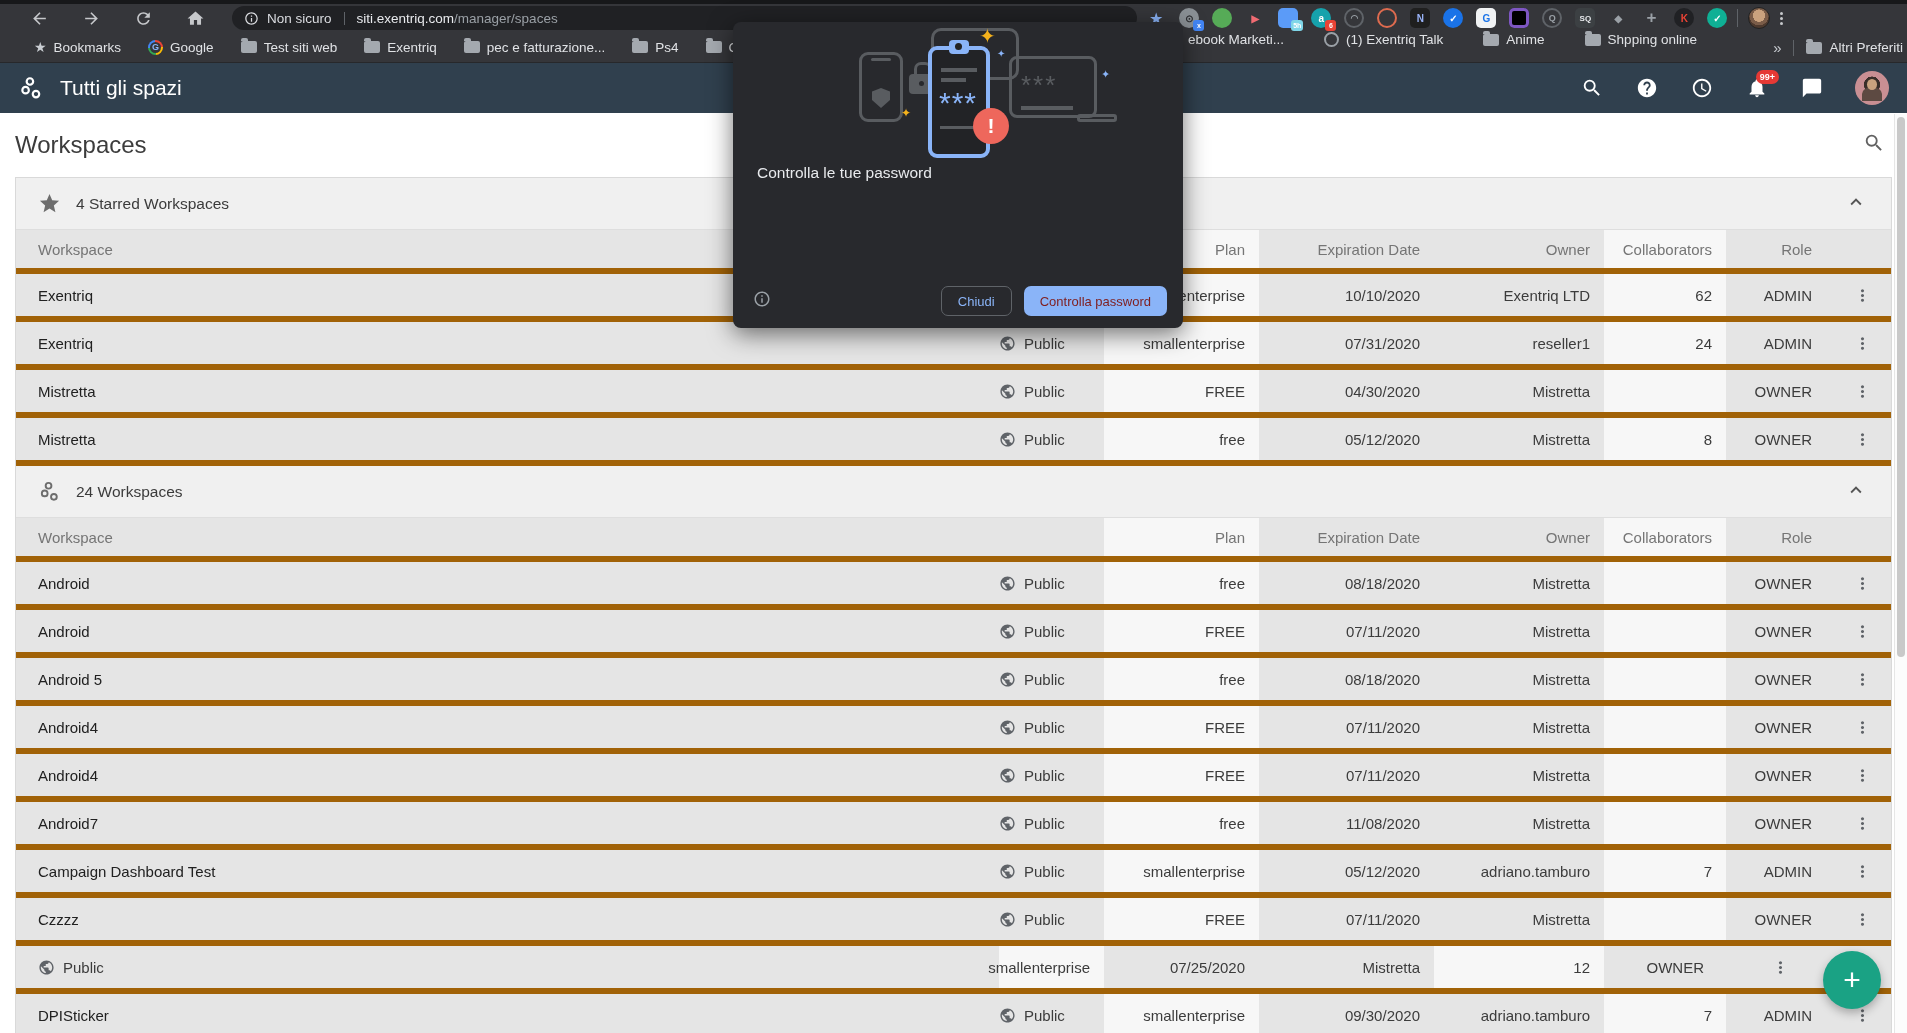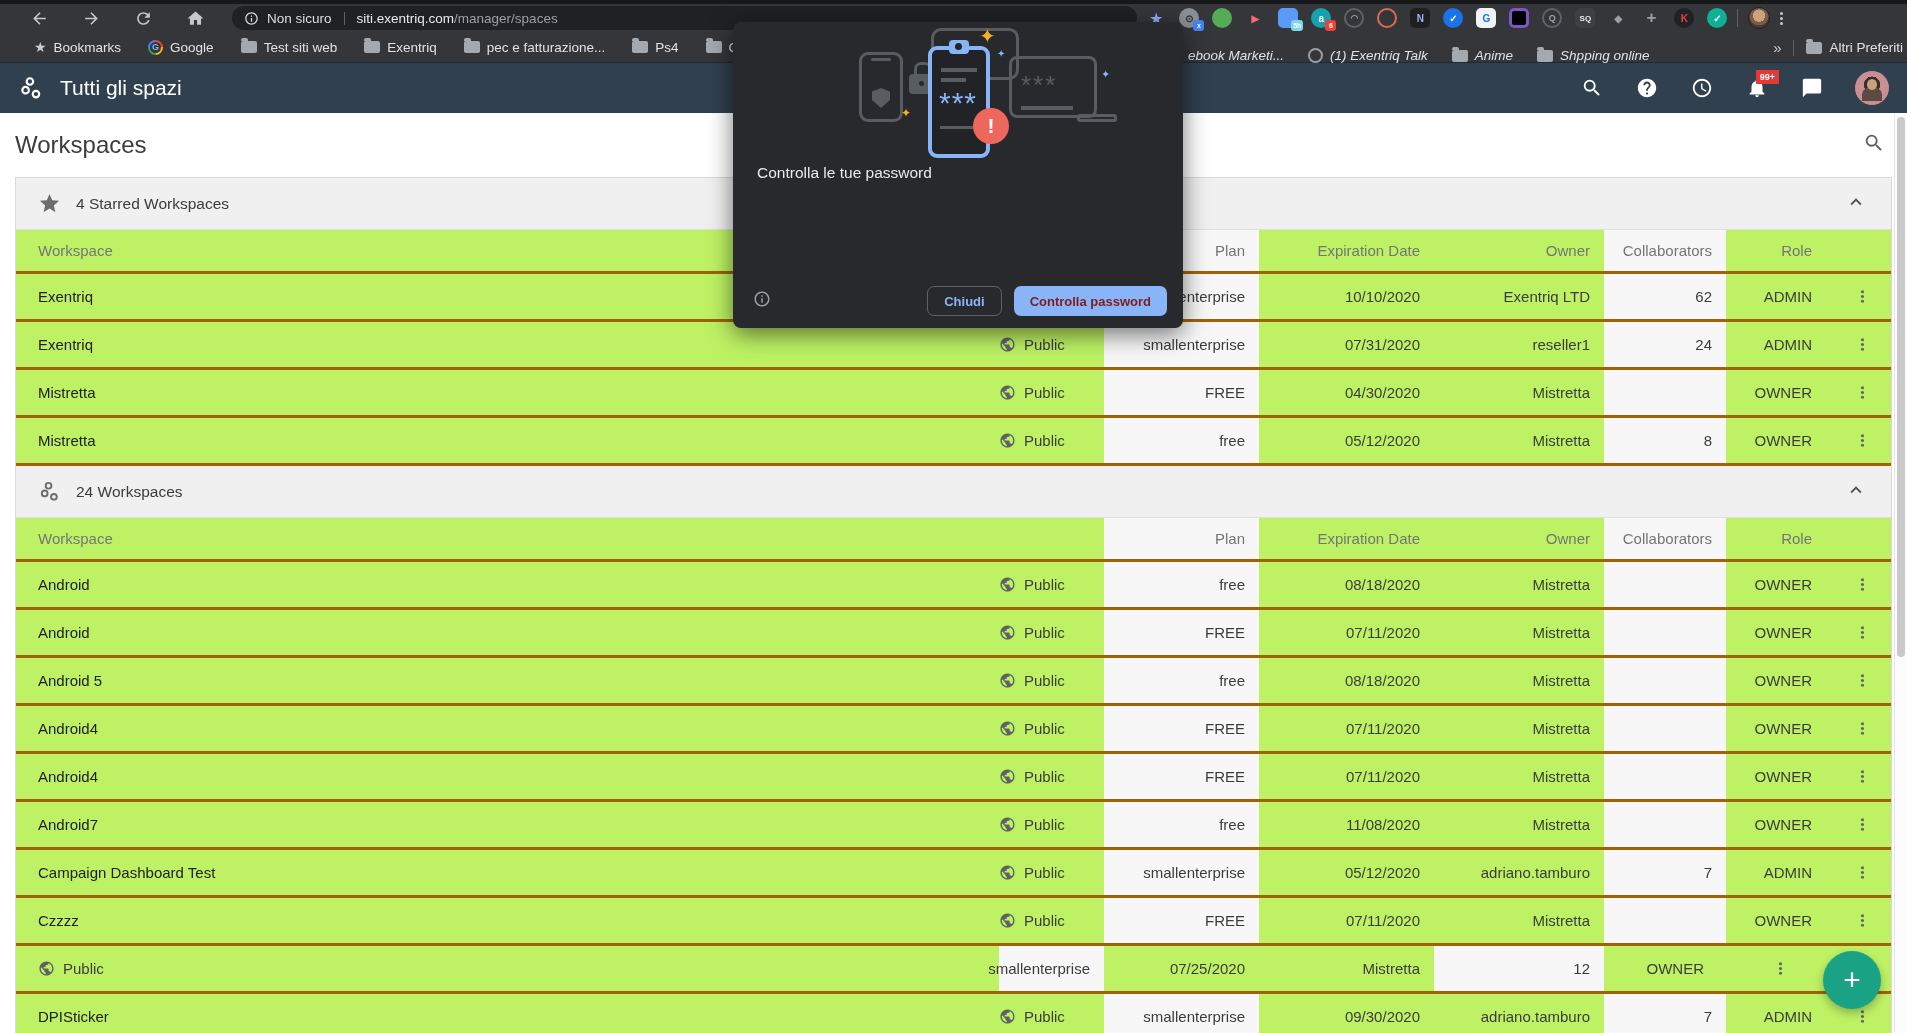--- a/index.html
+++ b/index.html
@@ -31,21 +31,21 @@
     background:radial-gradient(circle at 50% 38%, #caa27e 0 38%, #7a5c48 39% 60%, #4e3a2e 61%);
     border:1px solid #222; }
   .menu-dots { color:#c6c8cb; font-size:15px; letter-spacing:0; margin-left:10px; line-height:6px;
     display:flex; flex-direction:column; gap:2px; align-items:center;}
   .menu-dots i { width:3px; height:3px; border-radius:50%; background:#c6c8cb; display:block; }
 
   .bookmarks { position:relative; height:31px; background:#35363a; display:flex; align-items:center;
     color:#e0e2e5; font-size:13.5px; border-bottom:1px solid #27282b; }
   .bm-left { display:flex; align-items:center; gap:27px; padding-left:34px; }
   .bm-item { display:flex; align-items:center; gap:7px; white-space:nowrap; }
-  .bm-right { position:absolute; left:1188px; top:0; height:31px; display:flex; align-items:flex-end; gap:24px;font-style:italic; }
+  .bm-right { position:absolute; left:1188px; top:0; height:31px; display:flex; align-items:flex-start; gap:40px; }
   .bm-end { position:absolute; right:4px; top:0; height:31px; display:flex; align-items:center; gap:12px; }
   .fold { width:16px; height:12px; background:#a4a9af; border-radius:2px; position:relative; flex:0 0 auto;}
   .fold:before { content:""; position:absolute; top:-3px; left:0; width:7px; height:3px;
     background:#a4a9af; border-radius:2px 2px 0 0; }
   .gicon { width:15px; height:15px; border-radius:50%;
     background:conic-gradient(#ea4335 0 25%, #fbbc05 25% 50%, #34a853 50% 75%, #4285f4 75% 100%); position:relative; }
   .gicon:before { content:"G"; position:absolute; inset:2px; background:#35363a; border-radius:50%;
     color:#8ab4f8; font-size:9px; font-weight:bold; display:flex; align-items:center; justify-content:center; }
   .yticon { width:17px; height:12px; background:#f00; border-radius:3px; position:relative; }
   .yticon:before { content:""; position:absolute; left:6px; top:3px; border-left:6px solid #fff;
@@ -54,21 +54,21 @@
   .chev2 { color:#c7cbd0; font-size:15px; }
   .bm-vsep { width:1px; height:16px; background:#5f6368; }
 
   
   .app-header { height:50px; background:#30404e; display:flex; align-items:center; padding:0 18px; }
   .app-title { color:#fff; font-size:21px; margin-left:16px; font-weight:400; }
   .ah-icons { margin-left:auto; display:flex; align-items:center; gap:31px; }
   .ah-ic { position:relative; width:24px; height:24px; display:flex; align-items:center; justify-content:center; }
   .ah-ic svg { width:22px; height:22px; fill:#fff; }
   .ah-badge { position:absolute; top:-6px; right:-10px; background:#e53935; color:#fff; font-size:9px;
-    font-weight:bold; border-radius:0; padding:2px 4px; }
+    font-weight:bold; border-radius:7px; padding:2px 4px; }
   .ah-avatar { width:34px; height:34px; border-radius:50%;
     background:radial-gradient(circle at 50% 40%, #3a2e29 0 30%, #c98f93 31%); position:relative; overflow:hidden;}
   .ah-avatar:before{ content:""; position:absolute; left:7px; top:16px; width:20px; height:14px;
     border-radius:50% 50% 0 0; background:#5d4a42; }
   .ah-avatar:after{ content:""; position:absolute; left:12px; top:8px; width:10px; height:11px;
     border-radius:50%; background:#caa27e; }
 
   
   .content { position:relative; background:#fff; height:920px; }
   .page-head { height:64px; display:flex; align-items:center; padding:0 22px 0 15px; }
@@ -78,21 +78,21 @@
 
   .card { margin:0 15px; border:1px solid #d9d9d9; border-bottom:none; }
   .sec-head { height:52px; background:#f0f0f0; border-bottom:1px solid #dedede; display:flex;
     align-items:center; padding:0 24px 0 22px; }
   .sec-head svg { width:23px; height:23px; fill:#6d6d6d; }
   .sec-title { margin-left:15px; font-size:15.5px; color:#3b3b3b; }
   .sec-chev { margin-left:auto; }
   .sec-chev svg { width:22px; height:22px; fill:#555; }
 
   .grid { display:grid; grid-template-columns:minmax(0,1fr) 105px 155px 175px 170px 122px 108px 57px;
-    align-items:center; padding-left:22px; background:#bef264; border-bottom:3px solid #a16207; }
+    align-items:center; padding-left:22px; background:#e5e5e5; border-bottom:6px solid #a16207; }
   .hrow { height:44px; color:#757575; font-size:15px; }
   .drow { height:48px; font-size:15px; color:#3c3c3c; }
   .c-right { text-align:right; padding-right:14px; }
   .c-role { text-align:right; padding-right:22px; }
   .c-name { color:#212121; }
   .col-tint { background:#f7f7f7; height:100%; display:flex; align-items:center; justify-content:flex-end; }
   .vis { display:flex; align-items:center; gap:8px; height:100%; }
   .vis svg { width:17px; height:17px; fill:#5f6368; }
   .rowmenu { display:flex; align-items:center; justify-content:center; height:100%; cursor:pointer; }
   .rowmenu svg { width:19px; height:19px; fill:#5f6368; }
@@ -133,21 +133,21 @@
   .rdev-line { position:absolute; left:288px; top:84px; width:52px; height:4px; background:#595c60; }
   .kbd { position:absolute; left:344px; top:92px; width:40px; height:8px; border:3px solid #595c60; border-radius:3px; }
   .sparkle { position:absolute; color:#f5b21c; z-index:5; }
   .sparkle.blue { color:#8ab4f8; }
   .dlg-title { position:absolute; left:24px; top:142px; color:#e8eaed; font-size:15.5px; }
   .dlg-body { position:absolute; left:24px; top:168px; width:412px; color:#aab0b6; font-size:13.8px; line-height:21px; }
   .dlg-foot { position:absolute; left:0; right:16px; bottom:12px; display:flex; align-items:center; }
   .dlg-info { margin-left:20px; }
   .dlg-info svg { width:18px; height:18px; fill:#9aa0a6; }
   .dlg-btns { margin-left:auto; display:flex; gap:12px; }
-  .btn { height:30px; border-radius:7px; font-size:13px; font-weight:bold; display:flex;
+  .btn { height:30px; border-radius:7px; font-size:13px; font-weight:normal; display:flex;
     align-items:center; justify-content:center; padding:0 16px; cursor:pointer; font-family:inherit; border:none; }
   .btn.ghost { background:transparent; border:1px solid #5f6368; color:#8ab4f8; }
   .btn.fill { background:#8ab4f8; color:#7f1d1d; }
 </style>
 </head>
 <body>
 
 <div id="root">
 
   <div class="topstrip"></div>

